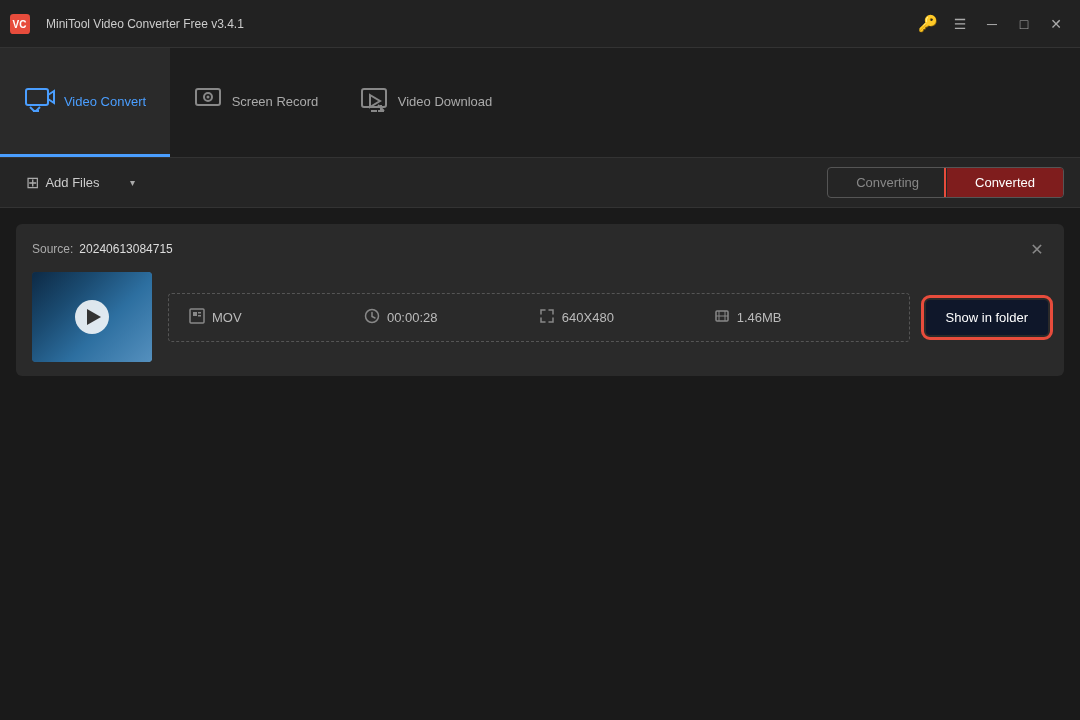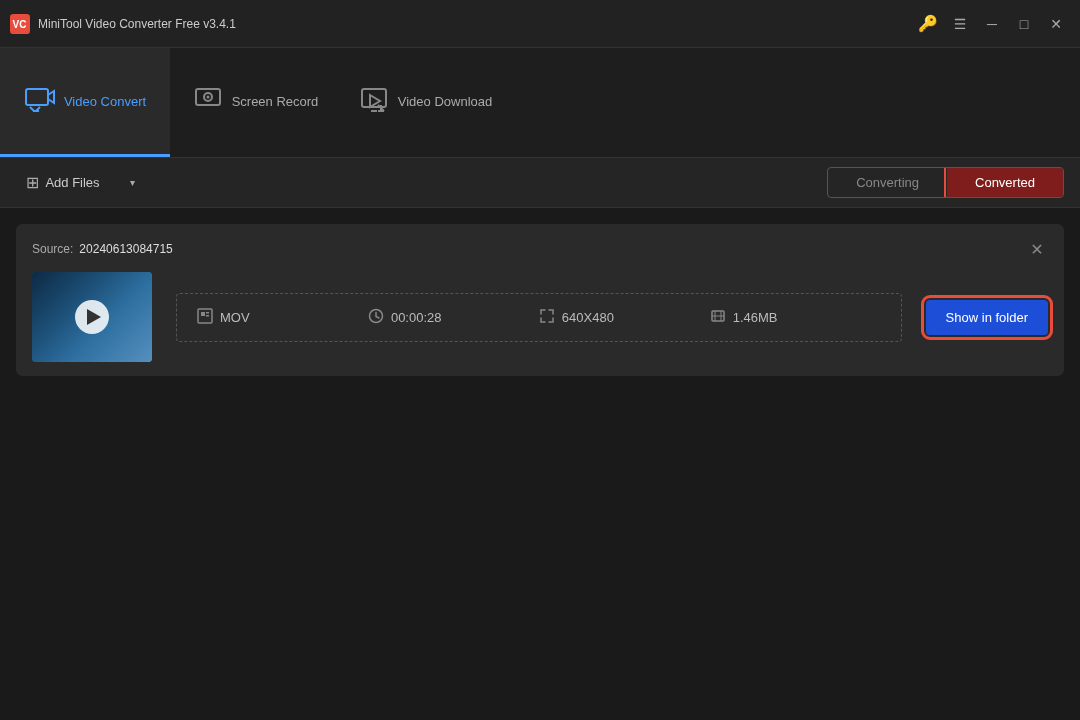--- a/index.html
+++ b/index.html
@@ -25,20 +25,21 @@
     #app-logo {
       width: 20px;
       height: 20px;
       margin-right: 8px;
       flex-shrink: 0;
     }
     #title-text {
       color: #ccc;
       font-size: 12px;
       flex: 1;
+      margin-left: 8px;
     }
     #title-controls {
       display: flex;
       gap: 4px;
       margin-left: auto;
     }
     .title-btn {
       width: 28px;
       height: 22px;
       display: flex;
@@ -191,21 +192,21 @@
       justify-content: center;
       cursor: pointer;
       color: #888;
       font-size: 16px;
       border-radius: 3px;
     }
 
     .file-card-body {
       display: flex;
       align-items: center;
-      gap: 24px;
+      gap: 16px;
     }
 
     
     .thumbnail {
       width: 120px;
       height: 90px;
       background: linear-gradient(135deg, #1a3a5c 0%, #2a5a8a 40%, #4a8abf 70%, #6aaad0 100%);
       border-radius: 4px;
       flex-shrink: 0;
       display: flex;
@@ -258,21 +259,21 @@
       font-size: 13px;
       color: #bbb;
     }
     .info-icon {
       font-size: 15px;
       color: #888;
     }
 
     
     .show-folder-btn {
-      background: #1d4ed8;
+      background: #0f172a;
       color: #fff;
       border: none;
       border-radius: 4px;
       padding: 10px 20px;
       font-size: 13px;
       cursor: pointer;
       white-space: nowrap;
       font-weight: 500;
       outline: 3px solid #e74c3c;
       outline-offset: 2px;

